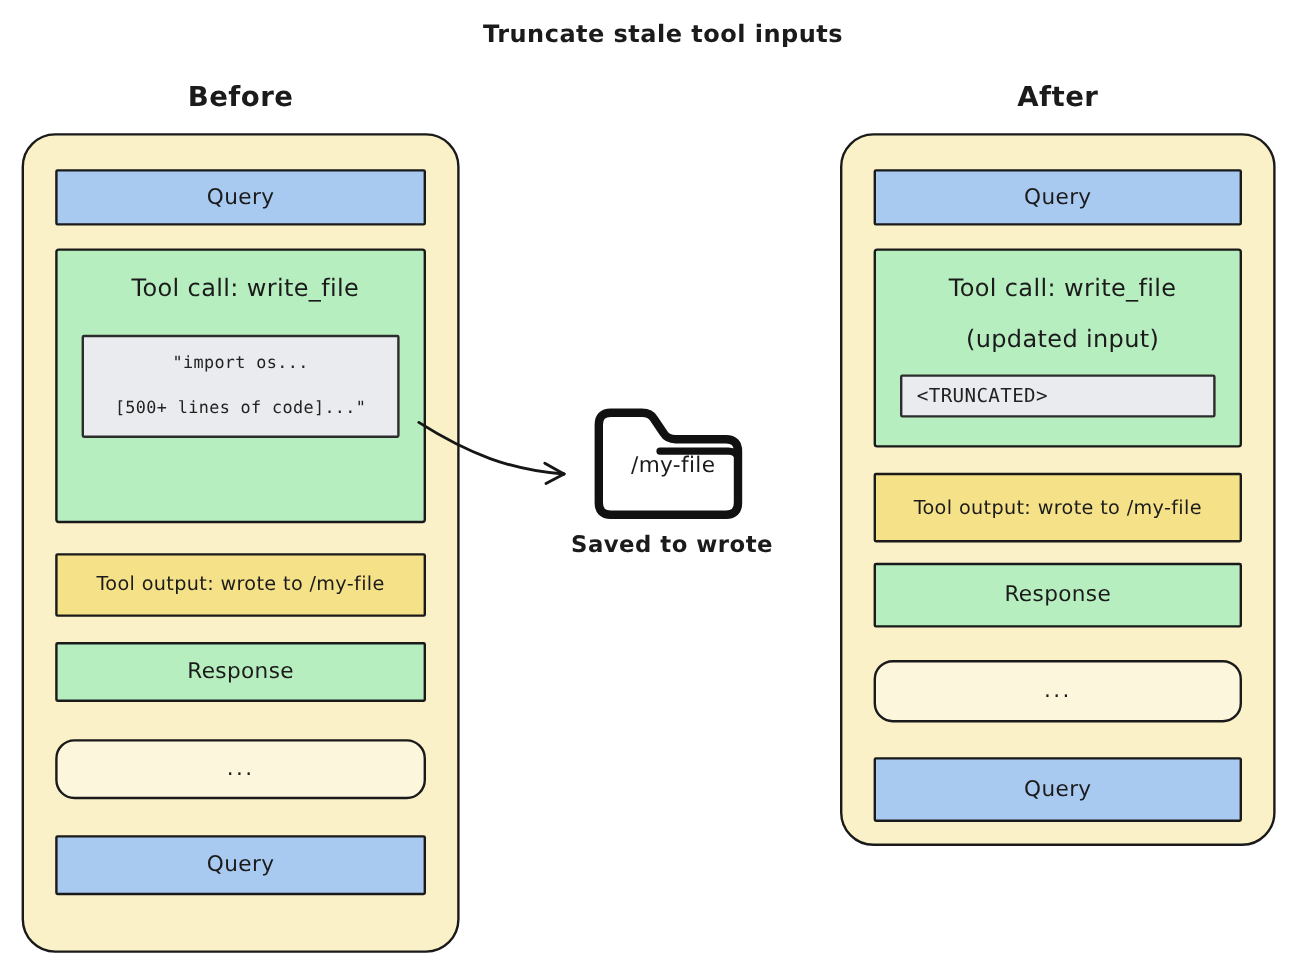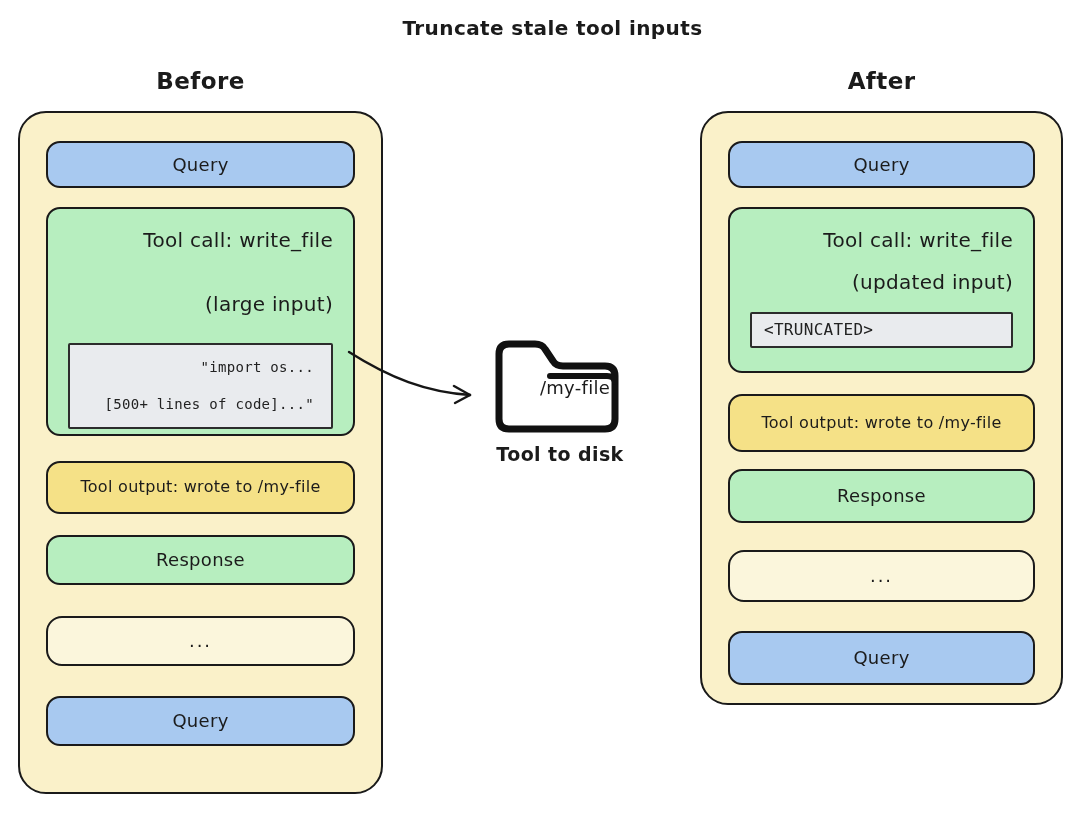--- a/index.html
+++ b/index.html
@@ -15,21 +15,21 @@
     font-size:20px; font-weight:600; letter-spacing:.4px;}
   .col-label{position:absolute; top:68px; text-align:center; font-size:23px; font-weight:600; letter-spacing:.4px;}
   .col-label.before{left:18px; width:365px;}
   .col-label.after{left:700px; width:363px;}
 
   .panel{position:absolute; top:111px; background:var(--panel-bg,#faf1c9);
     border:2px solid var(--stroke-dark,#1a1a1a); border-radius:28px; padding:28px 26px 0;}
   .panel.before{left:18px; width:365px; height:683px;}
   .panel.after{left:700px; width:363px; height:594px;}
 
-  .msg{border:2px solid var(--stroke-dark,#1a1a1a); border-radius:14px; width:100%;
+  .msg{border:2px solid var(--stroke-dark,#1a1a1a); border-radius:2px; width:100%;
     display:flex; align-items:center; justify-content:center; text-align:center;
     font-size:18px; font-weight:500; letter-spacing:.3px; line-height:1.3;}
   .msg.blue{background:var(--query-blue,#a8c9f0);}
   .msg.green{background:var(--tool-green,#b7eebf);}
   .msg.yellow{background:var(--output-yellow,#f5e187); font-size:16px; padding:0 24px;}
   .msg.cream{background:var(--ellipsis-cream,#fbf6dc); border-radius:16px; letter-spacing:2px;}
 
   
   .panel.before .m1{height:47px; margin-bottom:19px;}
   .panel.before .m2{height:229px; margin-bottom:25px;}
@@ -38,59 +38,58 @@
   .panel.before .m5{height:50px; margin-bottom:30px;}
   .panel.before .m6{height:50px;}
   
   .panel.after .m1{height:47px; margin-bottom:19px;}
   .panel.after .m2{height:166px; margin-bottom:21px;}
   .panel.after .m3{height:58px; margin-bottom:17px;}
   .panel.after .m4{height:54px; margin-bottom:27px;}
   .panel.after .m5{height:52px; margin-bottom:29px;}
   .panel.after .m6{height:54px;}
 
-  .tool-call{display:block; text-align:right; padding:16px 20px; border-radius:14px;}
+  .tool-call{display:block; text-align:center; padding:16px 20px; border-radius:3px;}
   .tool-title{font-size:20px; font-weight:500; letter-spacing:.3px; padding-left:8px; margin-top:2px;}
   .tool-sub{font-size:20px; font-weight:500; letter-spacing:.3px; padding-left:8px;}
   .panel.before .tool-sub{margin-top:38px;}
   .panel.after  .tool-sub{margin-top:16px;}
   .code-box{background:var(--code-gray,#e9ebee); border:2px solid #2c2c2c; border-radius:2px; width:100%;
     font-family:"DejaVu Sans Mono", monospace; color:#222;}
   .panel.before .code-box{margin-top:26px; height:86px; padding:13px 17px; font-size:14px;}
   .panel.before .code-line + .code-line{margin-top:19px;}
   .panel.after .code-box{margin-top:17px; height:34px; padding:16px 12px; font-size:16px;
     display:flex; align-items:center;}
 
   .arrow-svg{position:absolute; left:330px; top:340px; width:160px; height:70px; z-index:5;}
   .arrow-svg path{stroke:#161616; stroke-width:2.4; fill:none; stroke-linecap:round; stroke-linejoin:round;}
 
   .folder{position:absolute; left:486px; top:333px; width:142px; height:104px;}
   .folder svg{position:absolute; inset:0;}
-  .folder-label{position:absolute; left:18px; top:44px; width:100%; text-align:center;
+  .folder-label{position:absolute; left:4px; top:44px; width:100%; text-align:center;
     font-size:18px; font-weight:500; letter-spacing:.3px;}
   .disk-caption{position:absolute; left:470px; top:443px; width:180px; text-align:center;
     font-size:19px; font-weight:600; letter-spacing:.4px;}
 </style>
 </head>
 <body>
 
 <div class="canvas">
 
   <div class="title">Truncate stale tool inputs</div>
 
   <div class="col-label after">After</div>
   <div class="col-label before">Before</div>
 
   <section class="panel before">
     <div class="msg blue m1">
       <span>Query</span>
     </div>
     <div class="msg green tool-call m2">
       <div class="tool-title">Tool call: write_file</div>
-      <div class="tool-sub">(large input)</div>
       <div class="code-box">
         <div class="code-line">"import os...</div>
         <div class="code-line">[500+ lines of code]..."</div>
       </div>
     </div>
     <div class="msg yellow m3">
       <span>Tool output: wrote to /my-file</span>
     </div>
     <div class="msg green m4">
       <span>Response</span>
@@ -134,15 +133,15 @@
     <path d="M140,55 L125,63"></path>
   </svg>
 
   <div class="folder">
     <svg viewBox="0 0 142 104" aria-hidden="true">
       <path d="M13 86 L13 21 Q13 11 23 11 L49 11 Q56 11 59 16 L67 28 Q70 33 77 33 L119 33 Q129 33 129 43 L129 86 Q129 96 119 96 L23 96 Q13 96 13 86 Z" fill="#ffffff" stroke="#111111" stroke-width="7" stroke-linejoin="round"></path>
       <path d="M64 43 L121 43 Q128 43 129 49" fill="none" stroke="#111111" stroke-width="6" stroke-linecap="round"></path>
     </svg>
     <div class="folder-label">/my-file</div>
   </div>
-  <div class="disk-caption">Tool to disk</div>
+  <div class="disk-caption">Saved to wrote</div>
 
 </div>
 
 </body></html>

